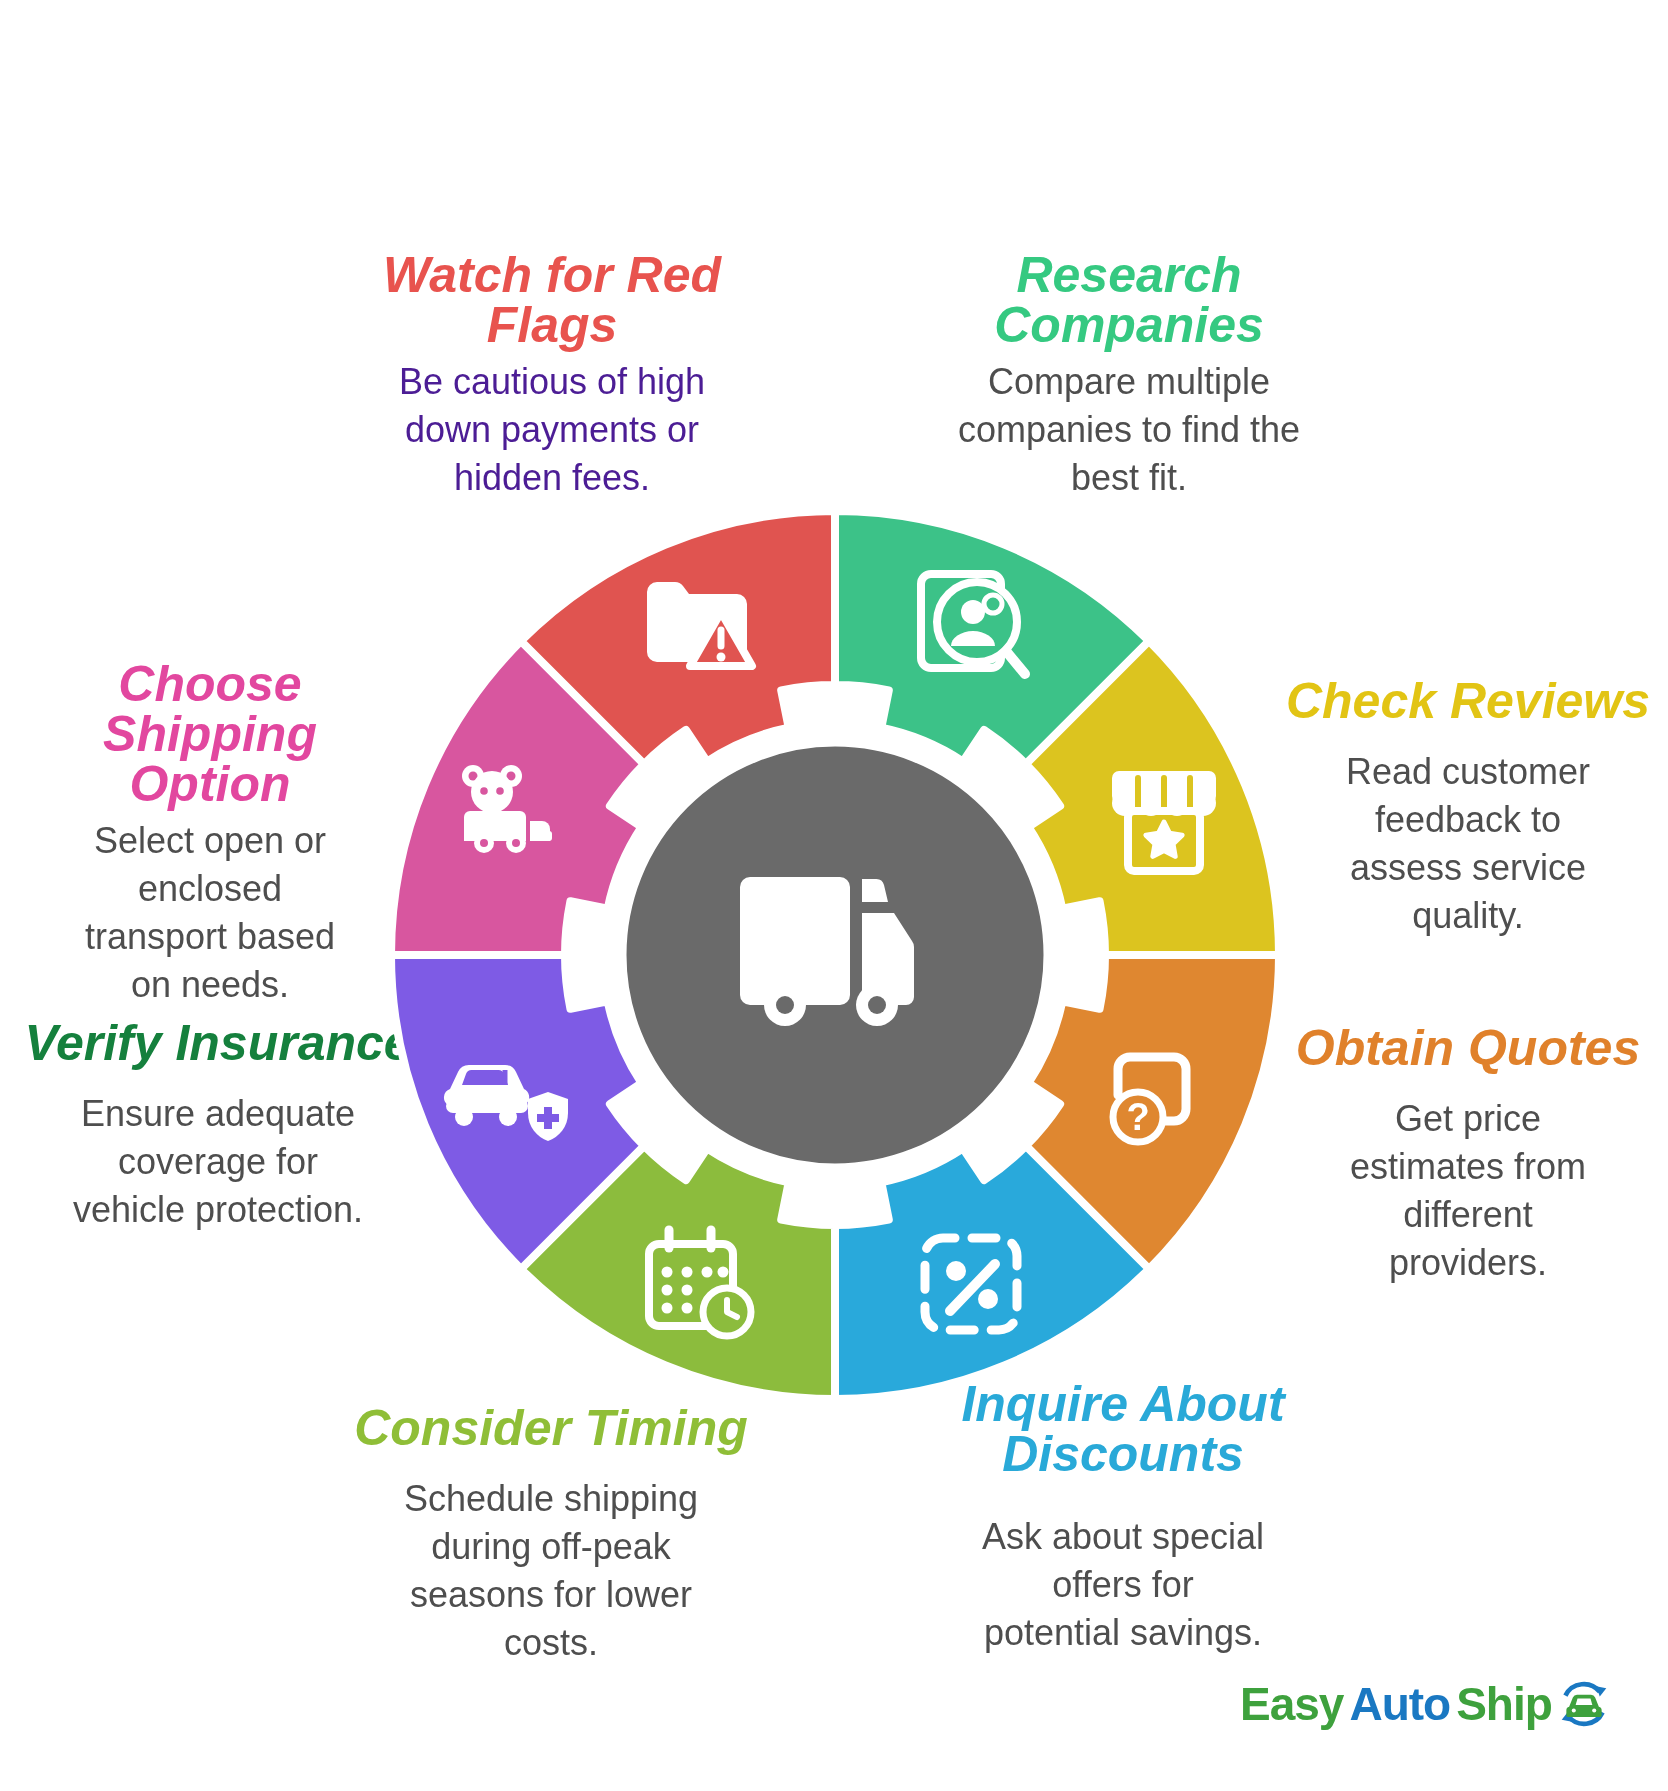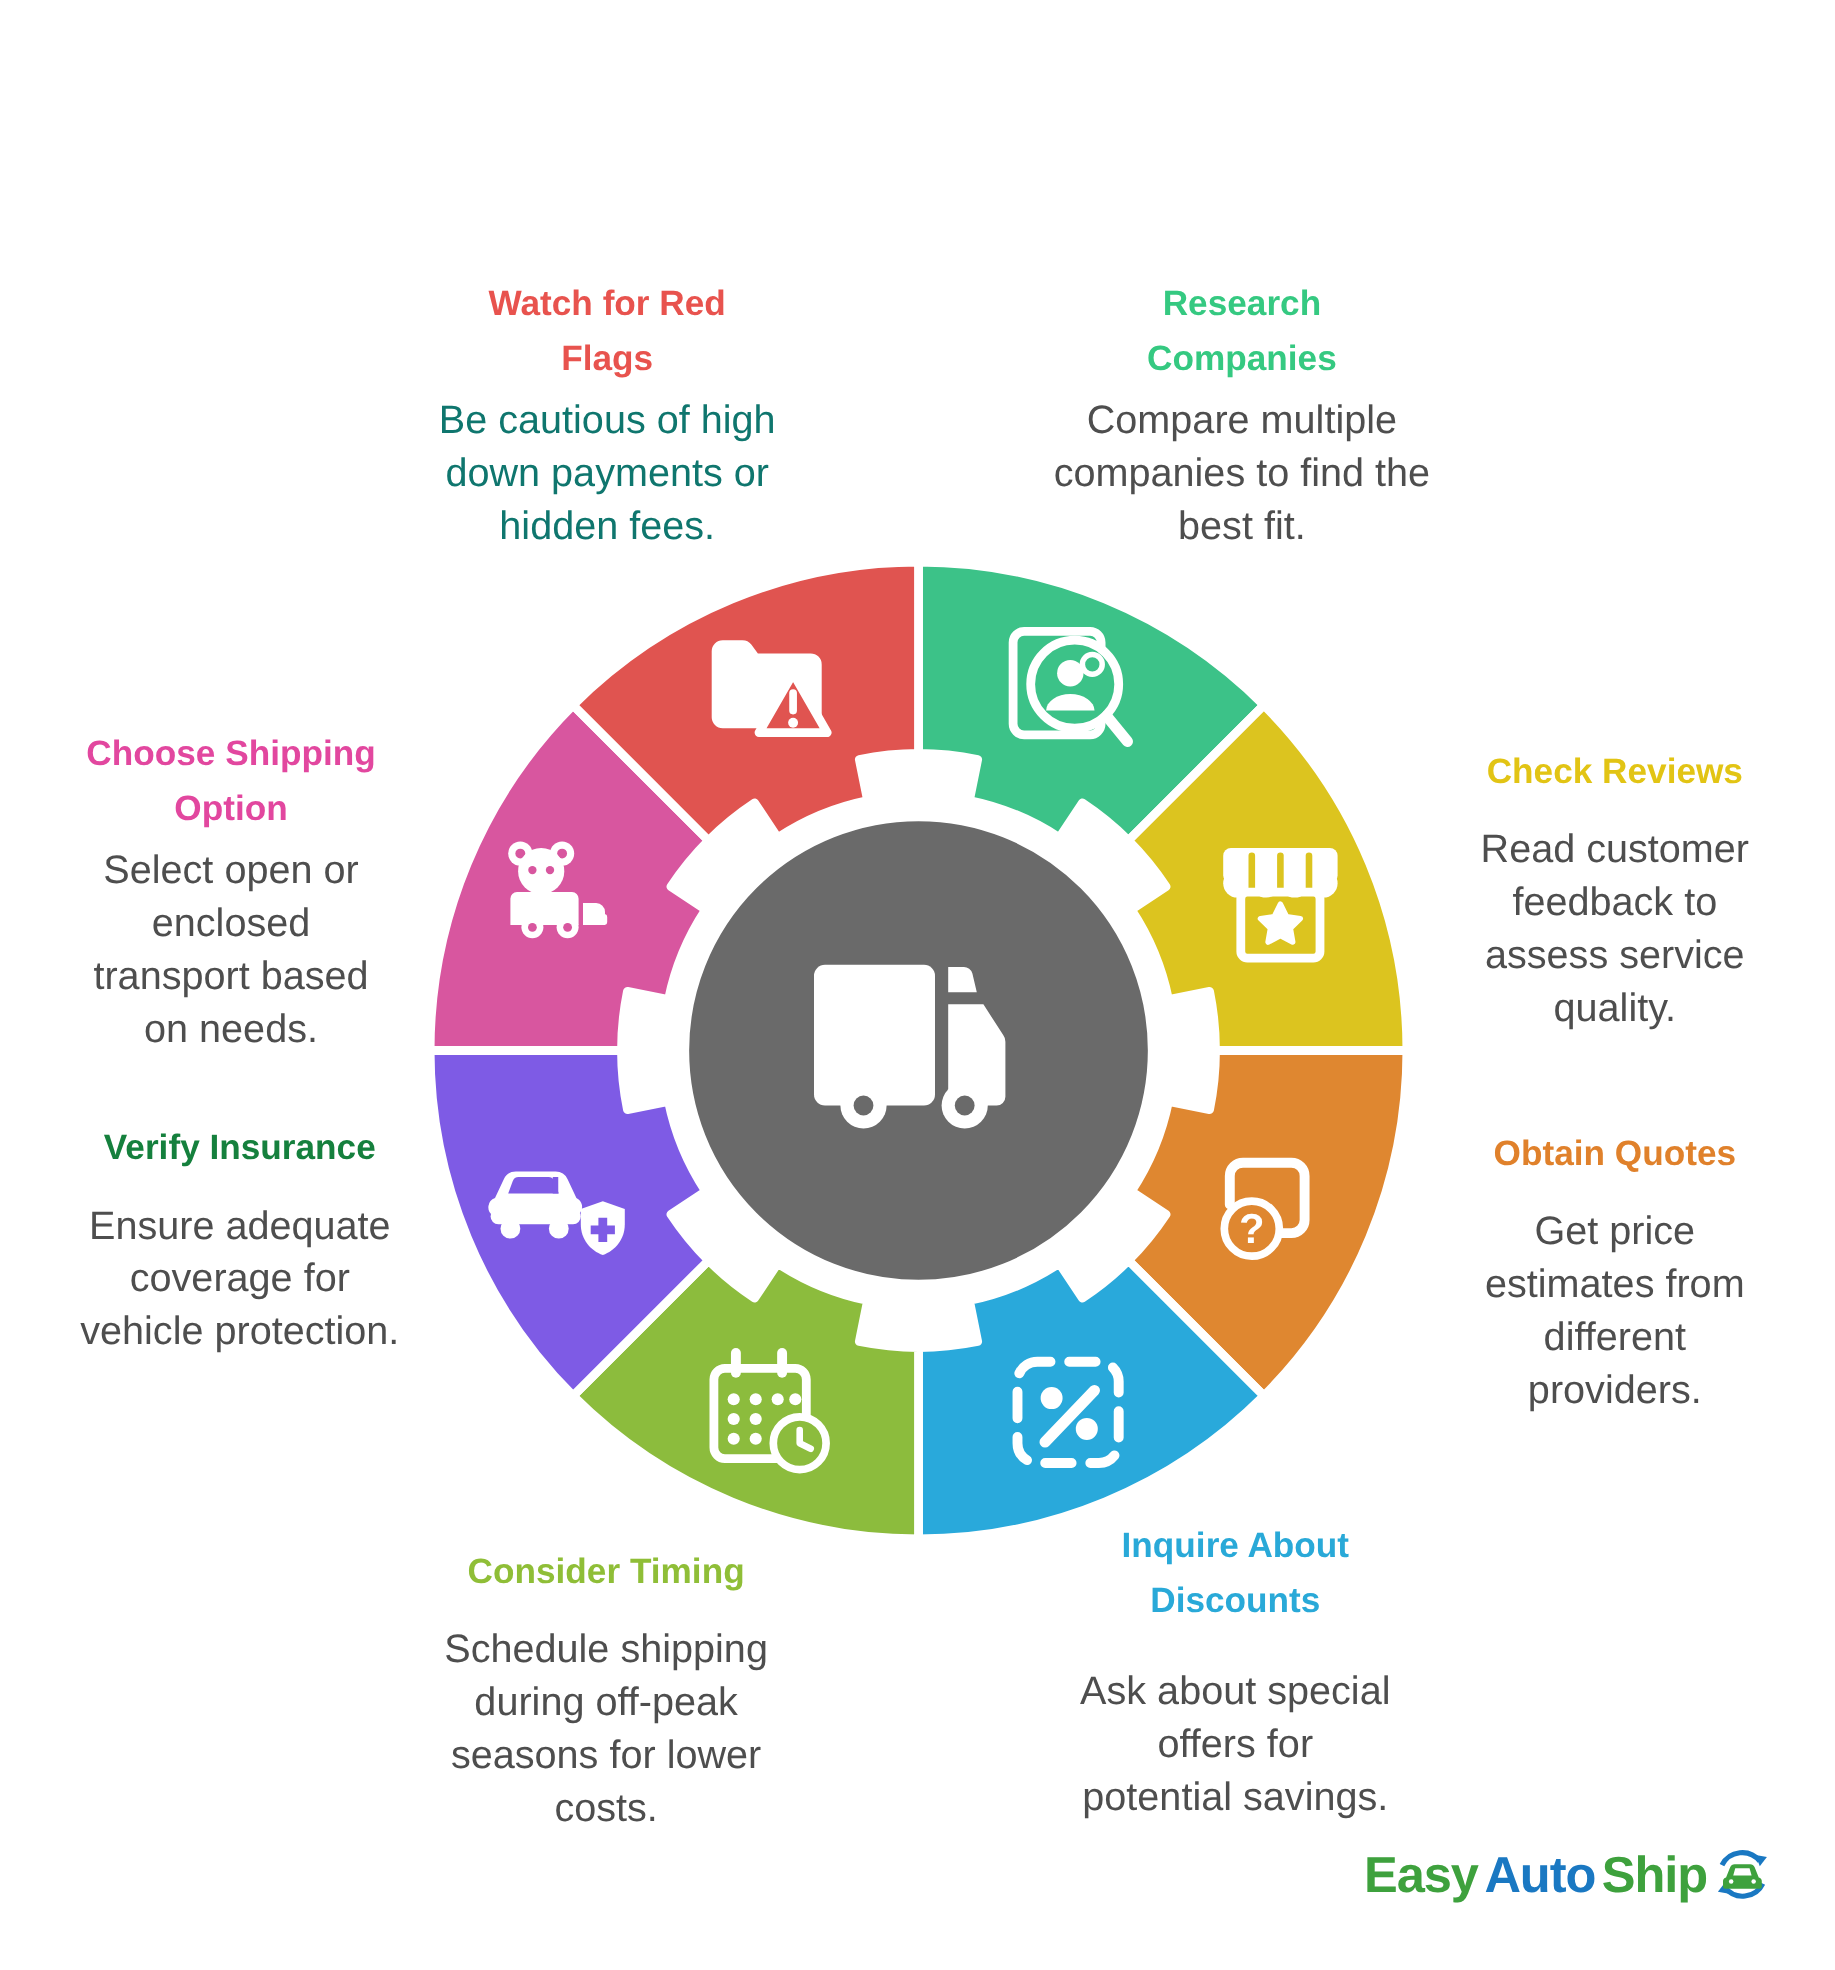--- a/index.html
+++ b/index.html
@@ -7,22 +7,23 @@
     position:relative; width:1668px; height:1791px; background:#fff;
     font-family:"Liberation Sans", sans-serif; overflow:hidden;
   }
   .title{
     position:absolute; left:0; top:52px; width:1668px;
     text-align:center; font-size:52px; font-weight:700; line-height:67px;
     white-space:pre-line; margin:0;
   }
   .tip{ position:absolute; text-align:center; }
   .tip h2{
-    margin:0 0 8px 0; font-size:32px; font-weight:700; line-height:50px;
+    margin:0 0 8px 0; font-size:50px; font-weight:700; line-height:50px;
     white-space:pre-line;
+    font-style:italic;
   }
   .tip.gap-lg h2{ margin-bottom:22px; }
   .tip p{
     margin:0; font-size:36px; line-height:48px; white-space:pre-line;
   }
   .tip-research        { left:929px;  top:250px;  width:400px; }
   .tip-check-reviews   { left:1270px; top:676px;  width:396px; }
   .tip-obtain-quotes   { left:1270px; top:1023px; width:396px; }
   .tip-inquire-discounts{ left:913px; top:1379px; width:420px; }
   .tip-consider-timing { left:341px;  top:1403px; width:420px; }
@@ -39,21 +40,21 @@
 </style>
 </head>
 <body>
 
 <div class="canvas">
 
 
   <div class="tip tip-red-flags">
     <h2 style="color: rgb(232, 83, 78);">Watch for Red
 Flags</h2>
-    <p style="color: #0f766e;">Be cautious of high
+    <p style="color: #4c1d95;">Be cautious of high
 down payments or
 hidden fees.</p>
   </div>
   <div class="tip tip-research">
     <h2 style="color: rgb(53, 201, 129);">Research
 Companies</h2>
     <p style="color: rgb(78, 78, 78);">Compare multiple
 companies to find the
 best fit.</p>
   </div>

